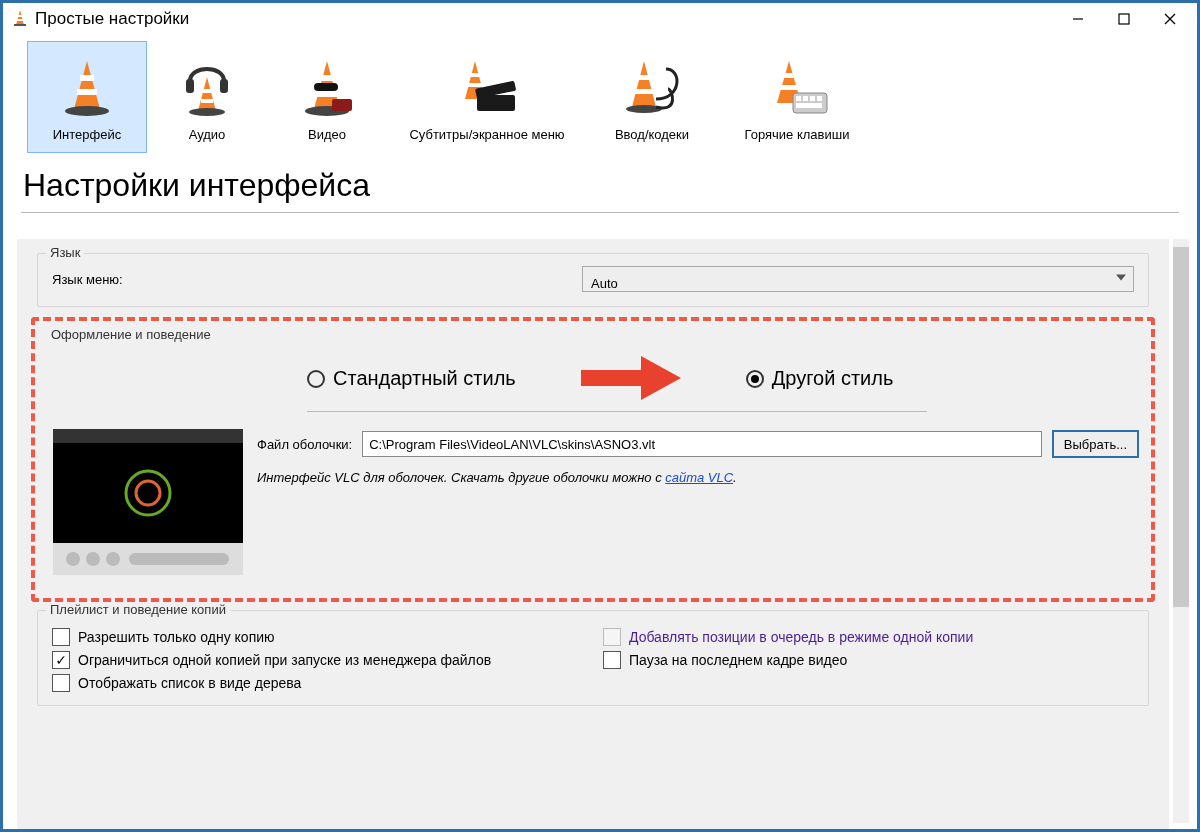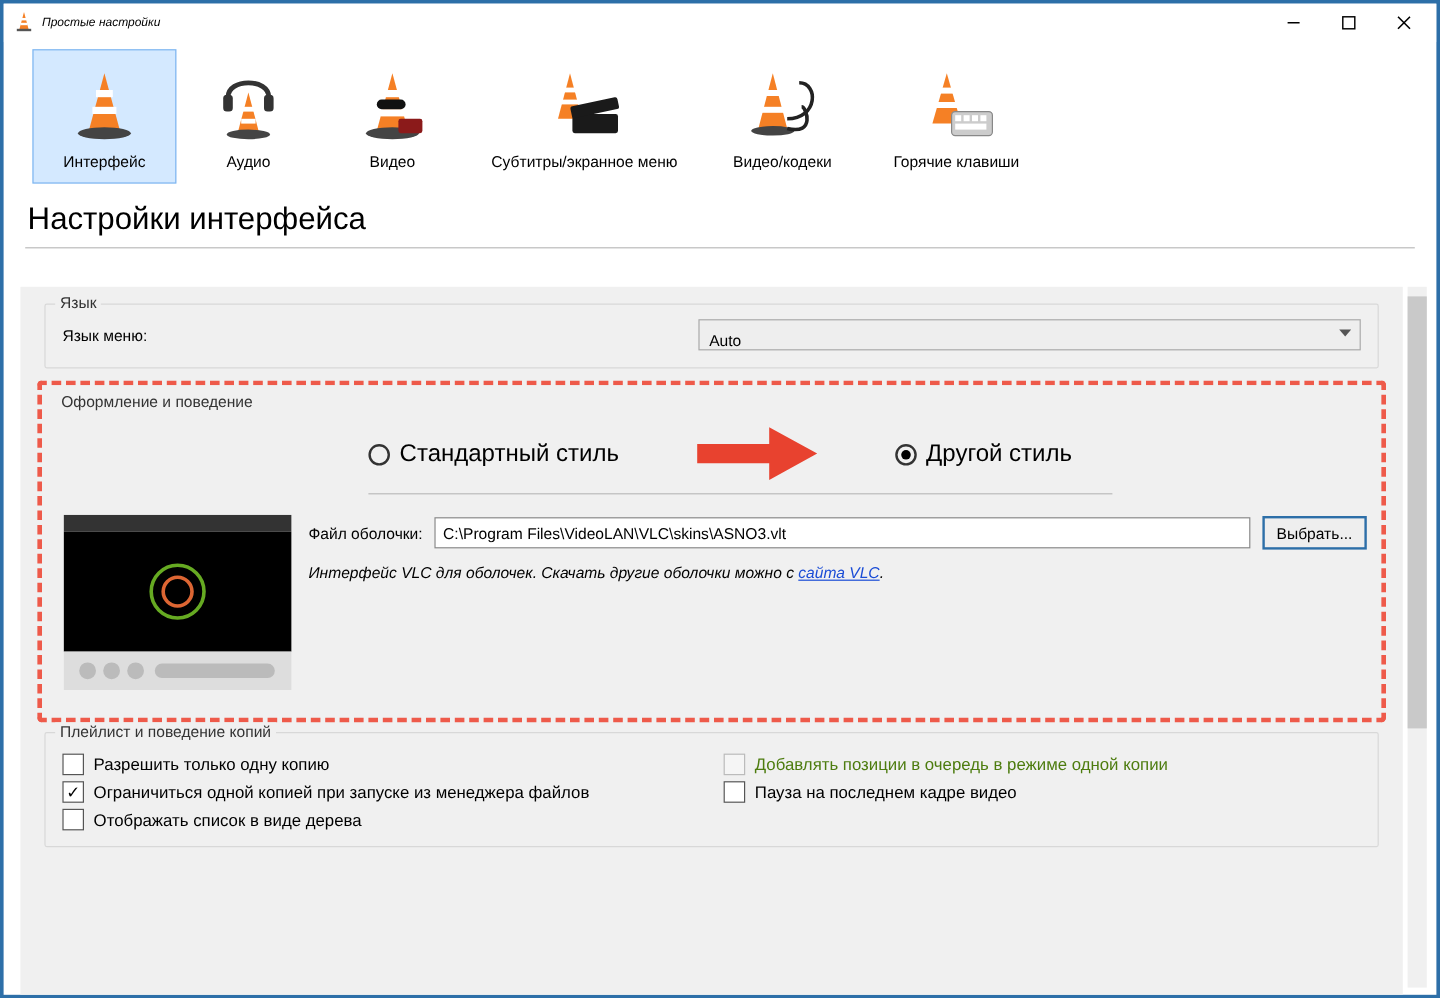--- a/index.html
+++ b/index.html
@@ -1,32 +1,32 @@
 <!DOCTYPE html>
 <html><head>
 <meta charset="utf-8">
 <style>
   * { box-sizing: border-box; margin: 0; padding: 0; }
   body { font-family: "Segoe UI", Tahoma, sans-serif; font-size: 13px; background: #fff; color: #000; }
   .window { width: 1200px; height: 832px; border: 3px solid #2d6fa8; background: #fff; position: relative; overflow: hidden; }
   .titlebar { height: 32px; display: flex; align-items: center; padding: 0 4px; background: #fff; }
   .title-icon { margin: 0 6px 0 4px; }
-  .title-text { font-size: 10px; font-style: italic; }
+  .title-text { font-size: 17px; }
   .win-controls { margin-left: auto; display: flex; }
   .win-btn { width: 46px; height: 30px; display: flex; align-items: center; justify-content: center; }
   .win-btn svg { pointer-events: none; }
 
   .tabs { display: flex; gap: 0; padding: 6px 14px 0 24px; }
   .catbtn { width: 120px; height: 112px; display: flex; flex-direction: column; align-items: center; justify-content: flex-end; gap: 8px; font-size: 13px; border: 1px solid transparent; background: transparent; padding-bottom: 10px; }
   .catbtn.wide { width: 200px; }
   .catbtn.active { background: #d4e9ff; border: 1px solid #7fb6f0; }
   .catbtn.wide2 { width: 130px; }
   .caticon { height: 60px; display: flex; align-items: center; justify-content: center; }
 
-  .page-title { font-size: 26px; padding: 14px 20px 8px 20px; }
+  .page-title { font-size: 32px; padding: 14px 20px 8px 20px; }
   .hr { border: none; border-top: 1px solid #bbb; margin: 0 18px; }
 
   .scrollarea { position: absolute; left: 14px; right: 28px; top: 236px; bottom: 0; overflow: hidden; background: #f0f0f0; }
   .scrollbar { position: absolute; right: 8px; top: 236px; bottom: 6px; width: 16px; background: #f0f0f0; }
   .scrollthumb { position: absolute; top: 8px; left: 0; right: 0; height: 360px; background: #c9c9c9; }
 
   .group { border: 1px solid #d8d8d8; margin: 14px 20px 10px 20px; padding: 12px 14px 14px 14px; position: relative; border-radius: 2px; background: #f0f0f0; }
   .group > .legend { position: absolute; top: -9px; left: 8px; background: #f0f0f0; padding: 0 4px; font-size: 13px; color: #333; }
 
   .row { display: flex; align-items: center; gap: 10px; }
@@ -50,21 +50,21 @@
   .choosebtn { height: 28px; border: 2px solid #2d6fa8; background: #eee; padding: 0 10px; font-size: 13px; }
   .hint { margin: 12px 0 0 210px; font-size: 13px; font-style: italic; }
   .hint a { color: #1a4cd6; text-decoration: underline; }
 
   .skinpreview { margin-top: -56px; margin-left: 6px; width: 190px; }
 
   .checkrow { display: flex; align-items: center; gap: 8px; font-size: 14px; margin: 5px 0; }
   .checkbox { width: 18px; height: 18px; border: 1px solid #555; background: #fff; display: flex; align-items: center; justify-content: center; }
   .checkbox.checked::after { content: "✓"; font-size: 14px; line-height: 1; color: #000; }
   .checkbox.disabled { border-color: #bbb; background: #f5f5f5; }
-  .disabled-text { color: #4d7c0f; }
+  .disabled-text { color: #4c1d95; }
 
   .twocol { display: grid; grid-template-columns: 1fr 1fr; column-gap: 20px; }
 
 </style>
 </head>
 <body>
 
 <div class="window">
 
   <div class="titlebar">
@@ -152,21 +152,21 @@
       <span class="caticon">
           <svg width="60" height="60" viewBox="0 0 60 60">
             <polygon points="22,2 34,48 10,48" fill="#f58025"></polygon>
             <rect x="15" y="16" width="14" height="5" fill="#fff"></rect>
             <rect x="13" y="30" width="18" height="5" fill="#fff"></rect>
             <ellipse cx="22" cy="50" rx="18" ry="4" fill="#444"></ellipse>
             <path d="M34 40 C60 40 60 10 44 10" fill="none" stroke="#222" stroke-width="3"></path>
             <path d="M34 48 C58 54 50 30 46 30" fill="none" stroke="#222" stroke-width="3"></path>
           </svg>
         </span>
-      <span>Видео/кодеки</span>
+      <span>Ввод/кодеки</span>
     </div>
     <div class="catbtn wide2" style="width:160px">
       <span class="caticon">
           <svg width="64" height="60" viewBox="0 0 64 60">
             <polygon points="24,2 36,44 12,44" fill="#f58025"></polygon>
             <rect x="17" y="14" width="14" height="5" fill="#fff"></rect>
             <rect x="15" y="26" width="18" height="5" fill="#fff"></rect>
             <rect x="28" y="34" width="34" height="20" rx="3" fill="#ccc" stroke="#888"></rect>
             <rect x="31" y="37" width="5" height="5" fill="#fff"></rect>
             <rect x="38" y="37" width="5" height="5" fill="#fff"></rect>

